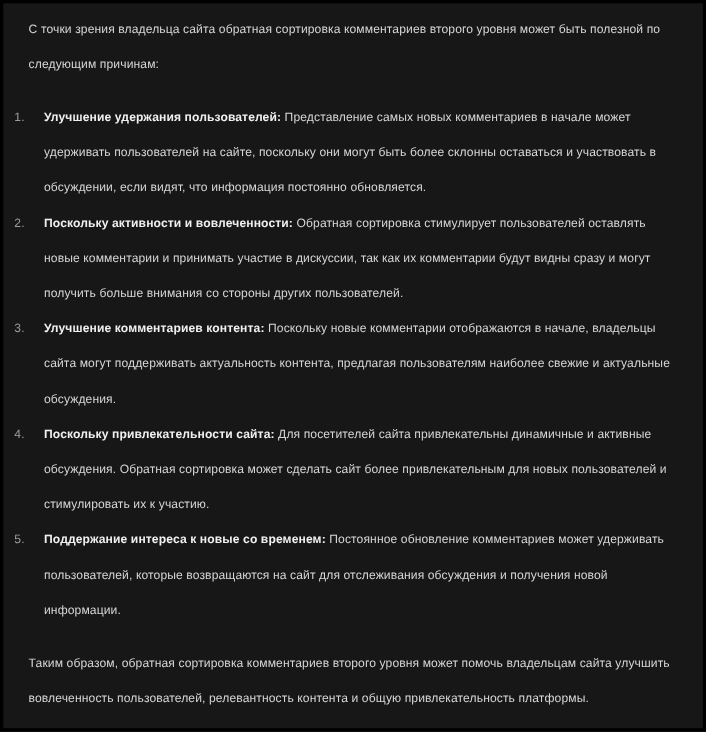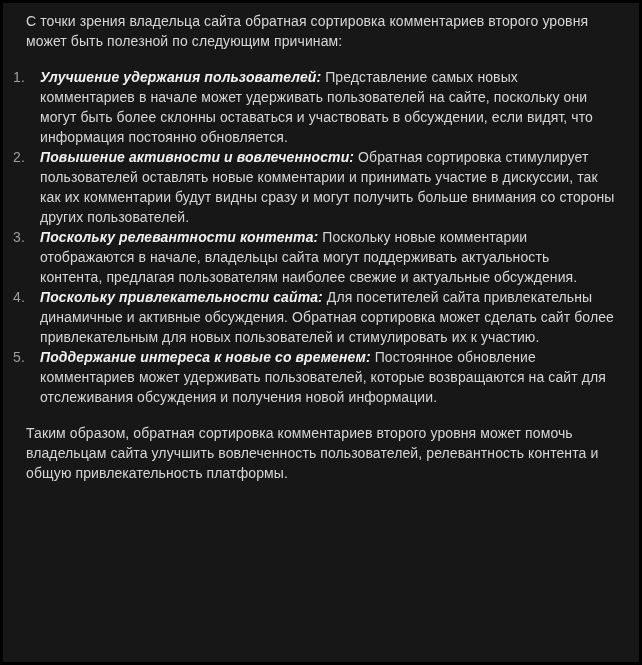--- a/index.html
+++ b/index.html
@@ -17,61 +17,60 @@
     background: var(--frame);
     font-family: "Liberation Sans", "DejaVu Sans", sans-serif;
     overflow: hidden;
   }
   .message-surface {
     position: absolute;
     top: 3px; left: 3px; right: 3px; bottom: 3px;
     background: var(--bg);
     color: var(--text);
     padding: 8px 24px 6px 23px;
-    font-size: 14px;
-    line-height: 20px;
+    font-size: 11px;
+    line-height: 32px;
     letter-spacing: 0.1px;
   }
   .intro-paragraph { margin: 0; }
   .reasons-list {
     list-style: none;
     margin: 16px 0 0 -13px;
     padding: 0;
   }
   .reason-item { display: flex; }
   .item-number {
     flex: 0 0 27px;
     color: var(--marker);
   }
   .item-text { flex: 1 1 auto; }
   .item-title, b, strong {
     font-weight: bold;
     color: var(--bold);
-    font-style: italic;
   }
   .conclusion-paragraph { margin: 16px 0 0 0; }
 </style>
 </head>
 <body>
 
 <div class="message-surface">
   <p class="intro-paragraph">С точки зрения владельца сайта обратная сортировка комментариев второго уровня может быть полезной по следующим причинам:</p>
 
   <ol class="reasons-list">
       <li class="reason-item">
     <span class="item-number">1.</span>
     <span class="item-text"><strong class="item-title">Улучшение удержания пользователей:</strong><span> Представление самых новых комментариев в начале может удерживать пользователей на сайте, поскольку они могут быть более склонны оставаться и участвовать в обсуждении, если видят, что информация постоянно обновляется.</span></span>
   </li>
       <li class="reason-item">
     <span class="item-number">2.</span>
-    <span class="item-text"><strong class="item-title">Повышение активности и вовлеченности:</strong><span> Обратная сортировка стимулирует пользователей оставлять новые комментарии и принимать участие в дискуссии, так как их комментарии будут видны сразу и могут получить больше внимания со стороны других пользователей.</span></span>
+    <span class="item-text"><strong class="item-title">Поскольку активности и вовлеченности:</strong><span> Обратная сортировка стимулирует пользователей оставлять новые комментарии и принимать участие в дискуссии, так как их комментарии будут видны сразу и могут получить больше внимания со стороны других пользователей.</span></span>
   </li>
       <li class="reason-item">
     <span class="item-number">3.</span>
-    <span class="item-text"><strong class="item-title">Поскольку релевантности контента:</strong><span> Поскольку новые комментарии отображаются в начале, владельцы сайта могут поддерживать актуальность контента, предлагая пользователям наиболее свежие и актуальные обсуждения.</span></span>
+    <span class="item-text"><strong class="item-title">Улучшение комментариев контента:</strong><span> Поскольку новые комментарии отображаются в начале, владельцы сайта могут поддерживать актуальность контента, предлагая пользователям наиболее свежие и актуальные обсуждения.</span></span>
   </li>
       <li class="reason-item">
     <span class="item-number">4.</span>
     <span class="item-text"><strong class="item-title">Поскольку привлекательности сайта:</strong><span> Для посетителей сайта привлекательны динамичные и активные обсуждения. Обратная сортировка может сделать сайт более привлекательным для новых пользователей и стимулировать их к участию.</span></span>
   </li>
       <li class="reason-item">
     <span class="item-number">5.</span>
     <span class="item-text"><strong class="item-title">Поддержание интереса к новые со временем:</strong><span> Постоянное обновление комментариев может удерживать пользователей, которые возвращаются на сайт для отслеживания обсуждения и получения новой информации.</span></span>
   </li>
     </ol>

